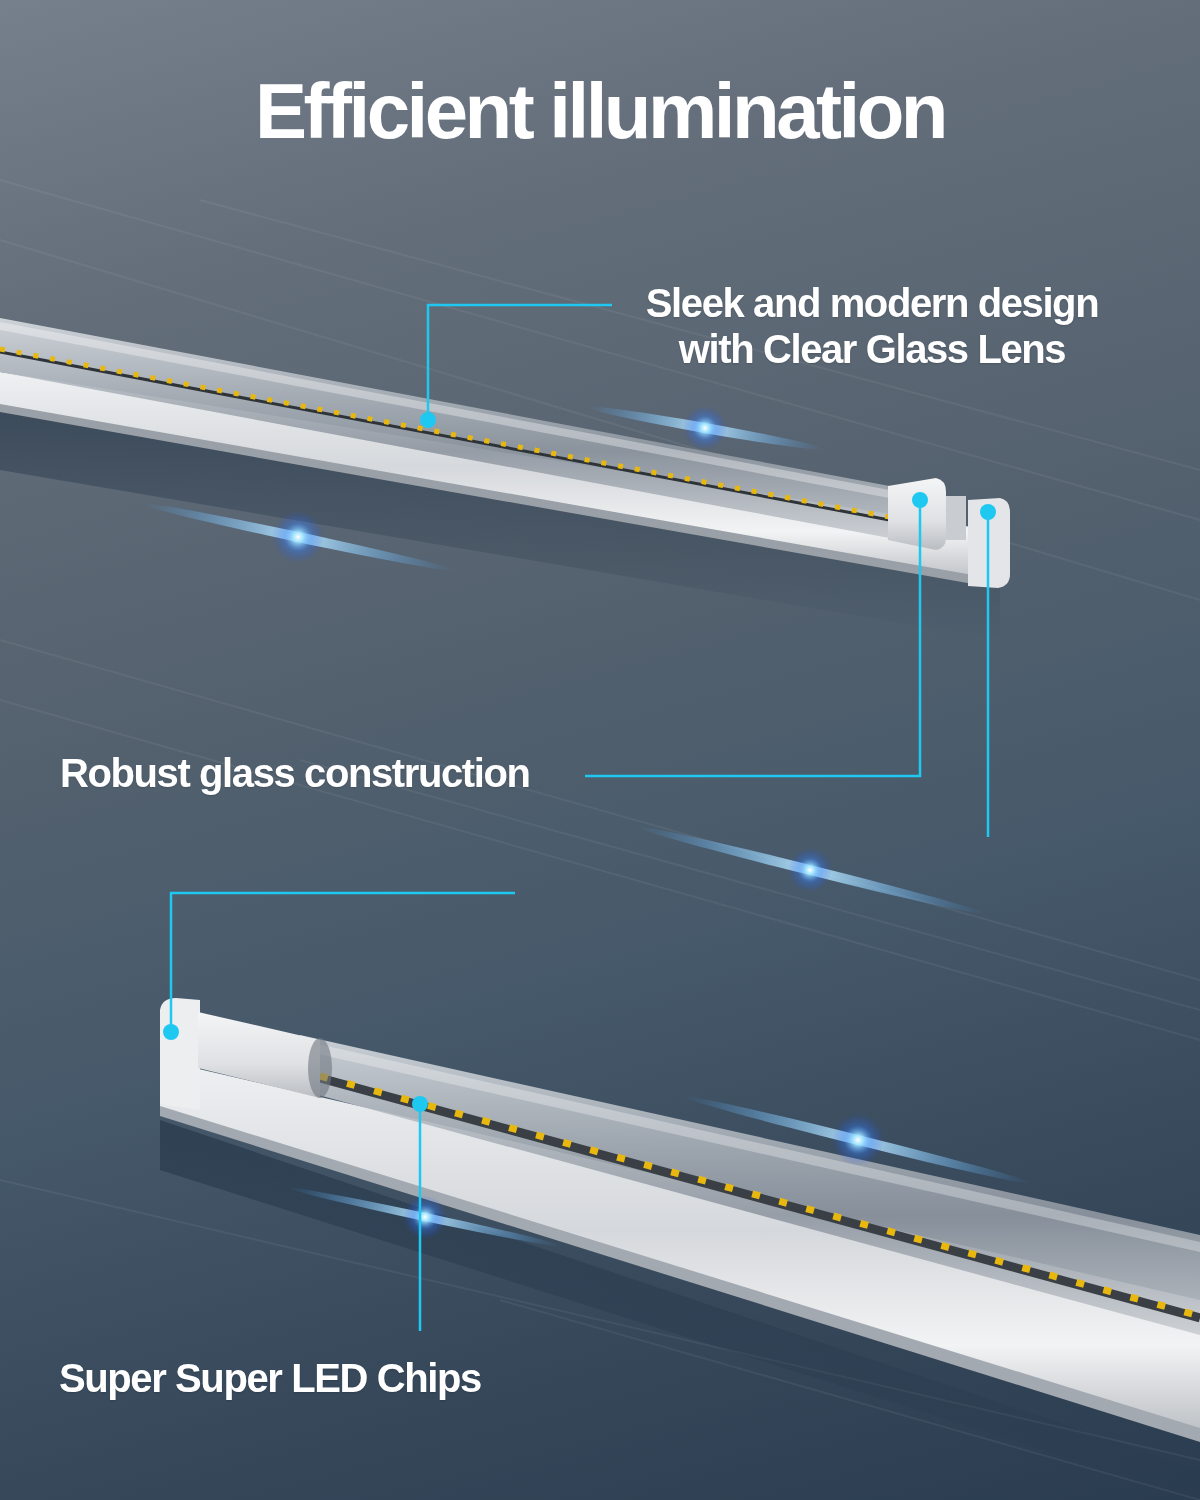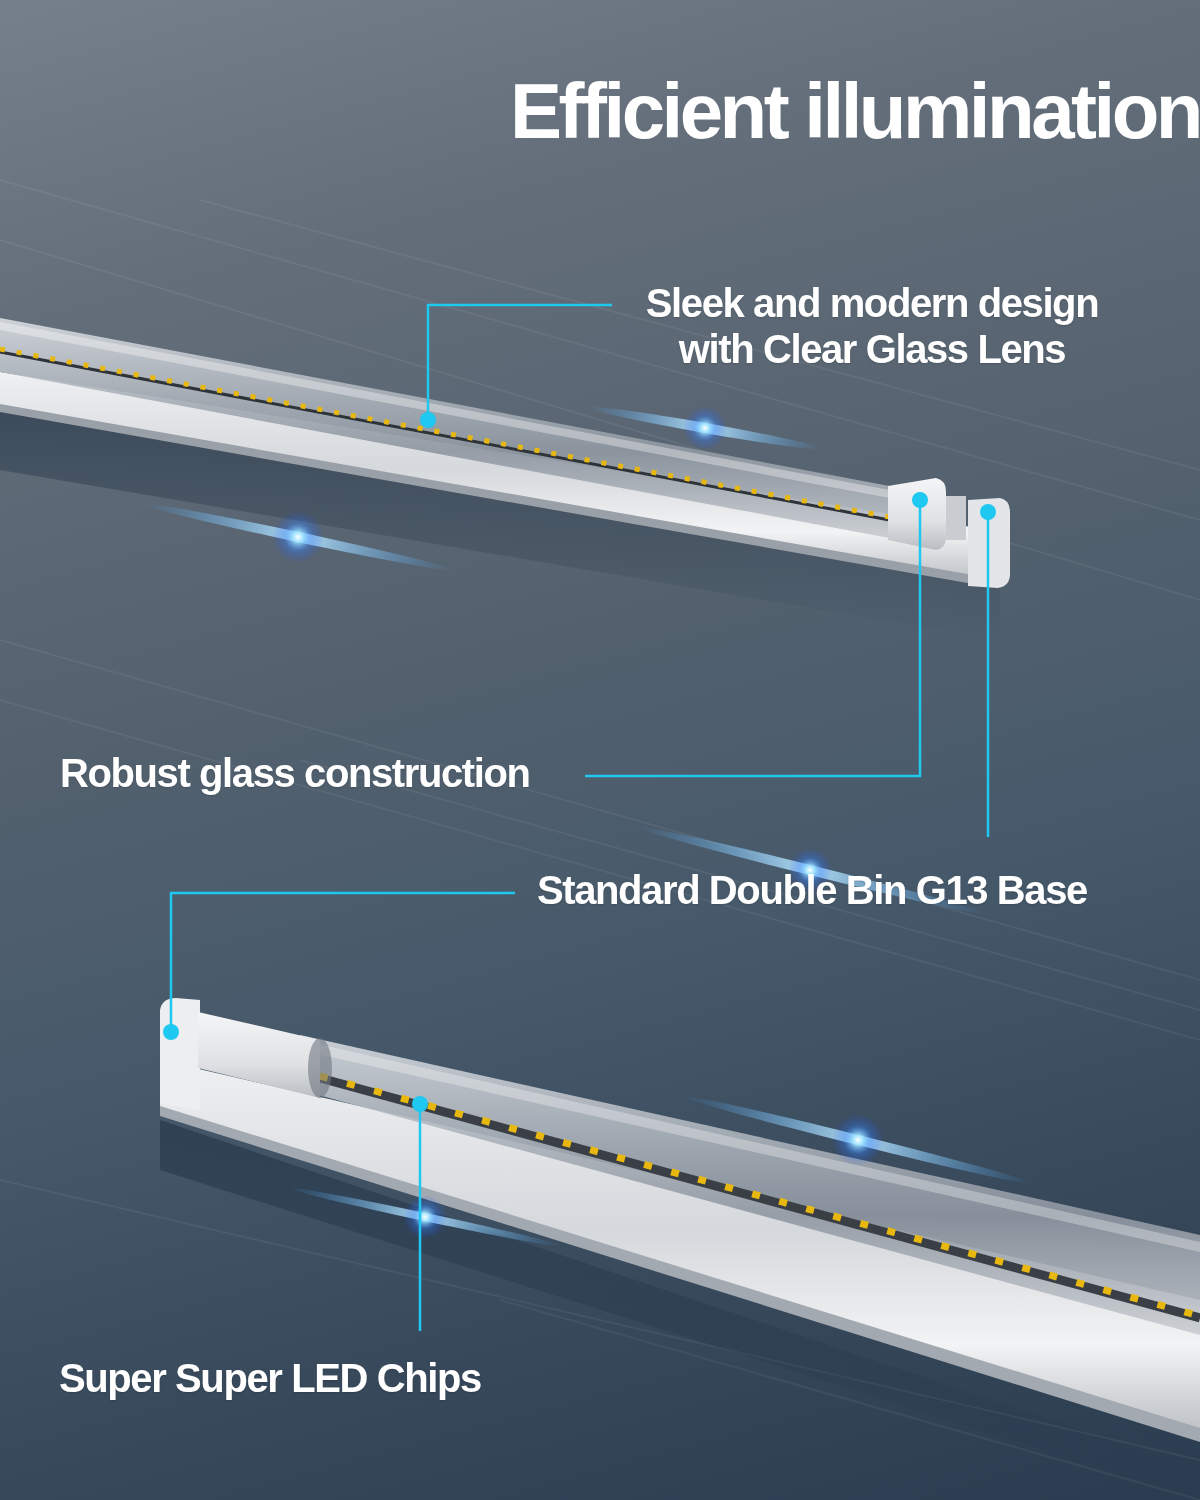--- a/index.html
+++ b/index.html
@@ -4,21 +4,21 @@
   <style>
     html, body { margin: 0; padding: 0; }
     body { width: 1200px; height: 1500px; overflow: hidden; background: #3b4c5c; }
     .canvas {
       position: relative; width: 1200px; height: 1500px; overflow: hidden;
       background: linear-gradient(165deg, #76808c 0%, #636e7a 18%, #55626f 40%, #46596a 62%, #36485a 82%, #2a3c4f 100%);
       font-family: "Liberation Sans", sans-serif;
     }
     .art { position: absolute; left: 0; top: 0; width: 1200px; height: 1500px; }
     .title {
-      position: absolute; left: 0; top: 72px; width: 1200px; text-align: right;
+      position: absolute; left: 0; top: 72px; width: 1200px; text-align: center;
       color: #ffffff; font-weight: 700; font-size: 78px; letter-spacing: -3.5px;
       line-height: 1; font-family: "Liberation Sans", sans-serif;
     }
     .label {
       position: absolute; color: #ffffff; font-weight: 700; font-size: 40px;
       letter-spacing: -1.4px; line-height: 46px; white-space: nowrap;
       text-shadow: 0 1px 2px rgba(0,0,0,0.15);
     }
     .label-lens { left: 612px; top: 280px; width: 520px; text-align: center; }
     .label-lens span { display: block; }
@@ -151,16 +151,15 @@
 
   <div class="title">Efficient illumination</div>
 
   <div class="label label-robust">Robust glass construction</div>
 
   <div class="label label-lens">
     <span>Sleek and modern design</span>
     <span>with Clear Glass Lens</span>
   </div>
 
-  <div class="label label-g13">Standard Double Bin G13 Base</div>
 
   <div class="label label-chips">Super Super LED Chips</div>
 </div>
 
 </body></html>

